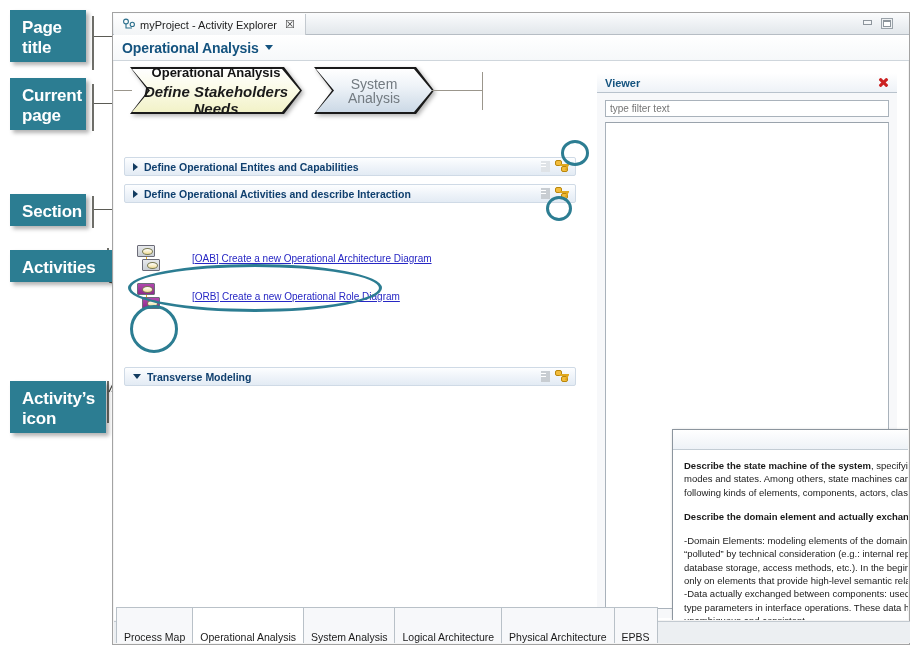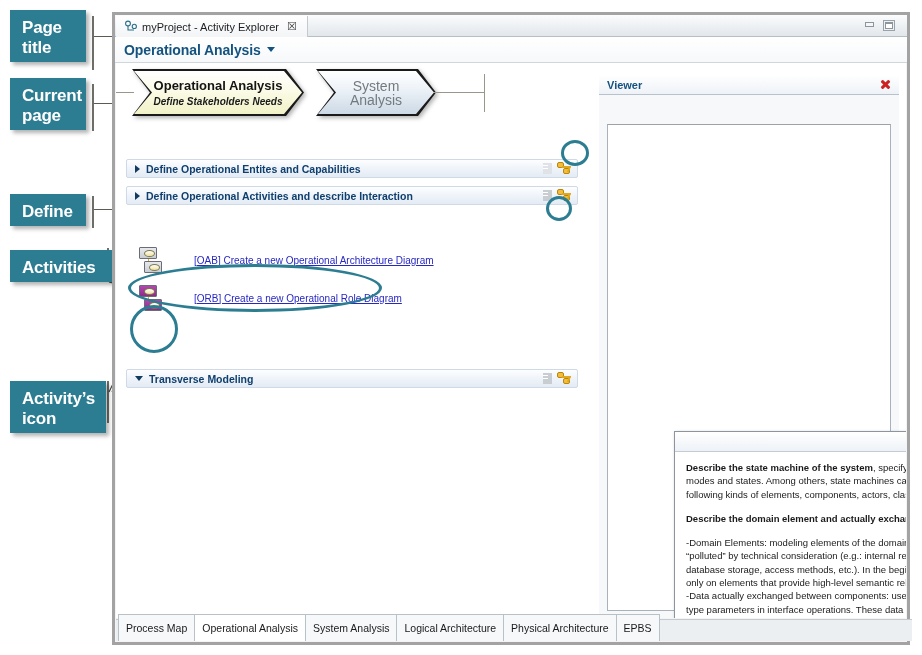--- a/index.html
+++ b/index.html
@@ -30,21 +30,21 @@
     position:absolute;
     background:#6f6f6a;
   }
   .leader-v{width:2px;}
   .leader-h{height:1px;background:#5b5b55;}
 
   
   #window{
     position:absolute;left:112px;top:12px;width:798px;height:633px;
     background:#f4f4f4;
-    border:3px solid #a3a3a3;
+    border:1px solid #a3a3a3;
     box-sizing:border-box;
   }
   #titlebar{
     position:absolute;left:0;top:0;width:100%;height:22px;
     background:linear-gradient(to bottom,#fbfcfd 0%,#eef1f4 50%,#e2e7eb 100%);
     border-bottom:1px solid #b6bdc4;
     box-sizing:border-box;
   }
   .win-btn{
     position:absolute;top:5px;width:12px;height:11px;
@@ -103,21 +103,21 @@
     position:absolute;inset:0;
     clip-path:polygon(0 0, calc(100% - 18px) 0, 100% 50%, calc(100% - 18px) 100%, 0 100%, 18px 50%);
   }
   .chev .inner.border{background:#1a1a1a;}
   .chev .inner.fill{left:2px;right:2px;top:2px;bottom:2px;}
   .chev .lbl{position:relative;z-index:3;text-align:center;}
 
   #chev1{left:16px;top:6px;width:172px;}
   #chev1 .fill{background:linear-gradient(to bottom,#ffffff 0%,#fbfbe8 45%,#f2f2c8 100%);}
   #chev1 .t1{font-size:13px;font-weight:bold;color:#141414;line-height:15px;}
-  #chev1 .t2{font-size:10px;font-style:italic;font-weight:bold;color:#1a1a1a;margin-top:3px;}
+  #chev1 .t2{font-size:15px;font-style:italic;font-weight:bold;color:#1a1a1a;margin-top:3px;}
 
   #chev2{left:200px;top:6px;width:120px;}
   #chev2 .fill{background:linear-gradient(to bottom,#ffffff 0%,#eef3f8 40%,#ccd9e6 100%);}
   #chev2 .t1{font-size:14px;color:#727a80;line-height:14px;}
 
   #flowline{position:absolute;left:0px;top:29px;width:18px;height:1px;background:#9b968c;}
   #flowline2{position:absolute;left:318px;top:29px;width:50px;height:1px;background:#9b968c;}
   #flowsep{position:absolute;left:368px;top:11px;width:1px;height:38px;background:#9b968c;}
 
   
@@ -222,21 +222,21 @@
   #popup .pbody p{margin:0 0 11px 0;}
   #popup .pbody b{font-weight:bold;}
 
   
   #bottabs{
     position:absolute;left:1px;bottom:1px;width:796px;height:22px;
     background:#eceff2;border-top:1px solid #c3cad1;
     display:flex;align-items:flex-end;box-sizing:border-box;
   }
   #bottabs .bt{
-    height:27px;padding:0 7px;display:flex;align-items:center;
+    height:36px;padding:0 7px;display:flex;align-items:flex-end;
     font-size:10.5px;color:#1a1a1a;
     background:#f7f8fa;border:1px solid #b9c1c8;border-bottom:none;
     margin-left:-1px;box-sizing:border-box;white-space:nowrap;
   }
   #bottabs .bt:first-child{margin-left:2px;}
   #bottabs .bt.active{background:#ffffff;}
 </style>
 </head>
 <body>
 
@@ -266,21 +266,21 @@
   <span style="white-space:pre-line;">Page
 title</span>
 </div>
 
 <div class="callout" style="left:10px;top:78px;width:76px;height:52px;">
   <span style="white-space:pre-line;">Current
 page</span>
 </div>
 
 <div class="callout" style="left:10px;top:194px;width:76px;height:32px;">
-  <span style="white-space:pre-line;">Define</span>
+  <span style="white-space:pre-line;">Section</span>
 </div>
 
 <div class="callout" style="left:10px;top:250px;width:106px;height:32px;">
   <span style="white-space:pre-line;">Activities</span>
 </div>
 
 <div class="callout" style="left:10px;top:381px;width:96px;height:52px;">
   <span style="white-space:pre-line;">Activity’s
 icon</span>
 </div>
@@ -417,20 +417,21 @@
           </span>
       </span>
     </div>
 
     <div id="viewer">
       <div class="vhead">
         <span class="vt">Viewer</span>
         <span style="flex:1"></span>
         <span class="xclose" style="margin-right:7px;"></span>
       </div>
+      <input class="filter" value="" placeholder="type filter text" style="">
       <div class="vbody"></div>
     </div>
 
     <div id="popup">
       <div class="phead">
         
       </div>
       <div class="pbody">
         <p>
           <b>Describe the state machine of the system</b><span>, specifying which are its modes and states. Among others, state machines can be created on the following kinds of elements, components, actors, classes (data), etc.</span>

